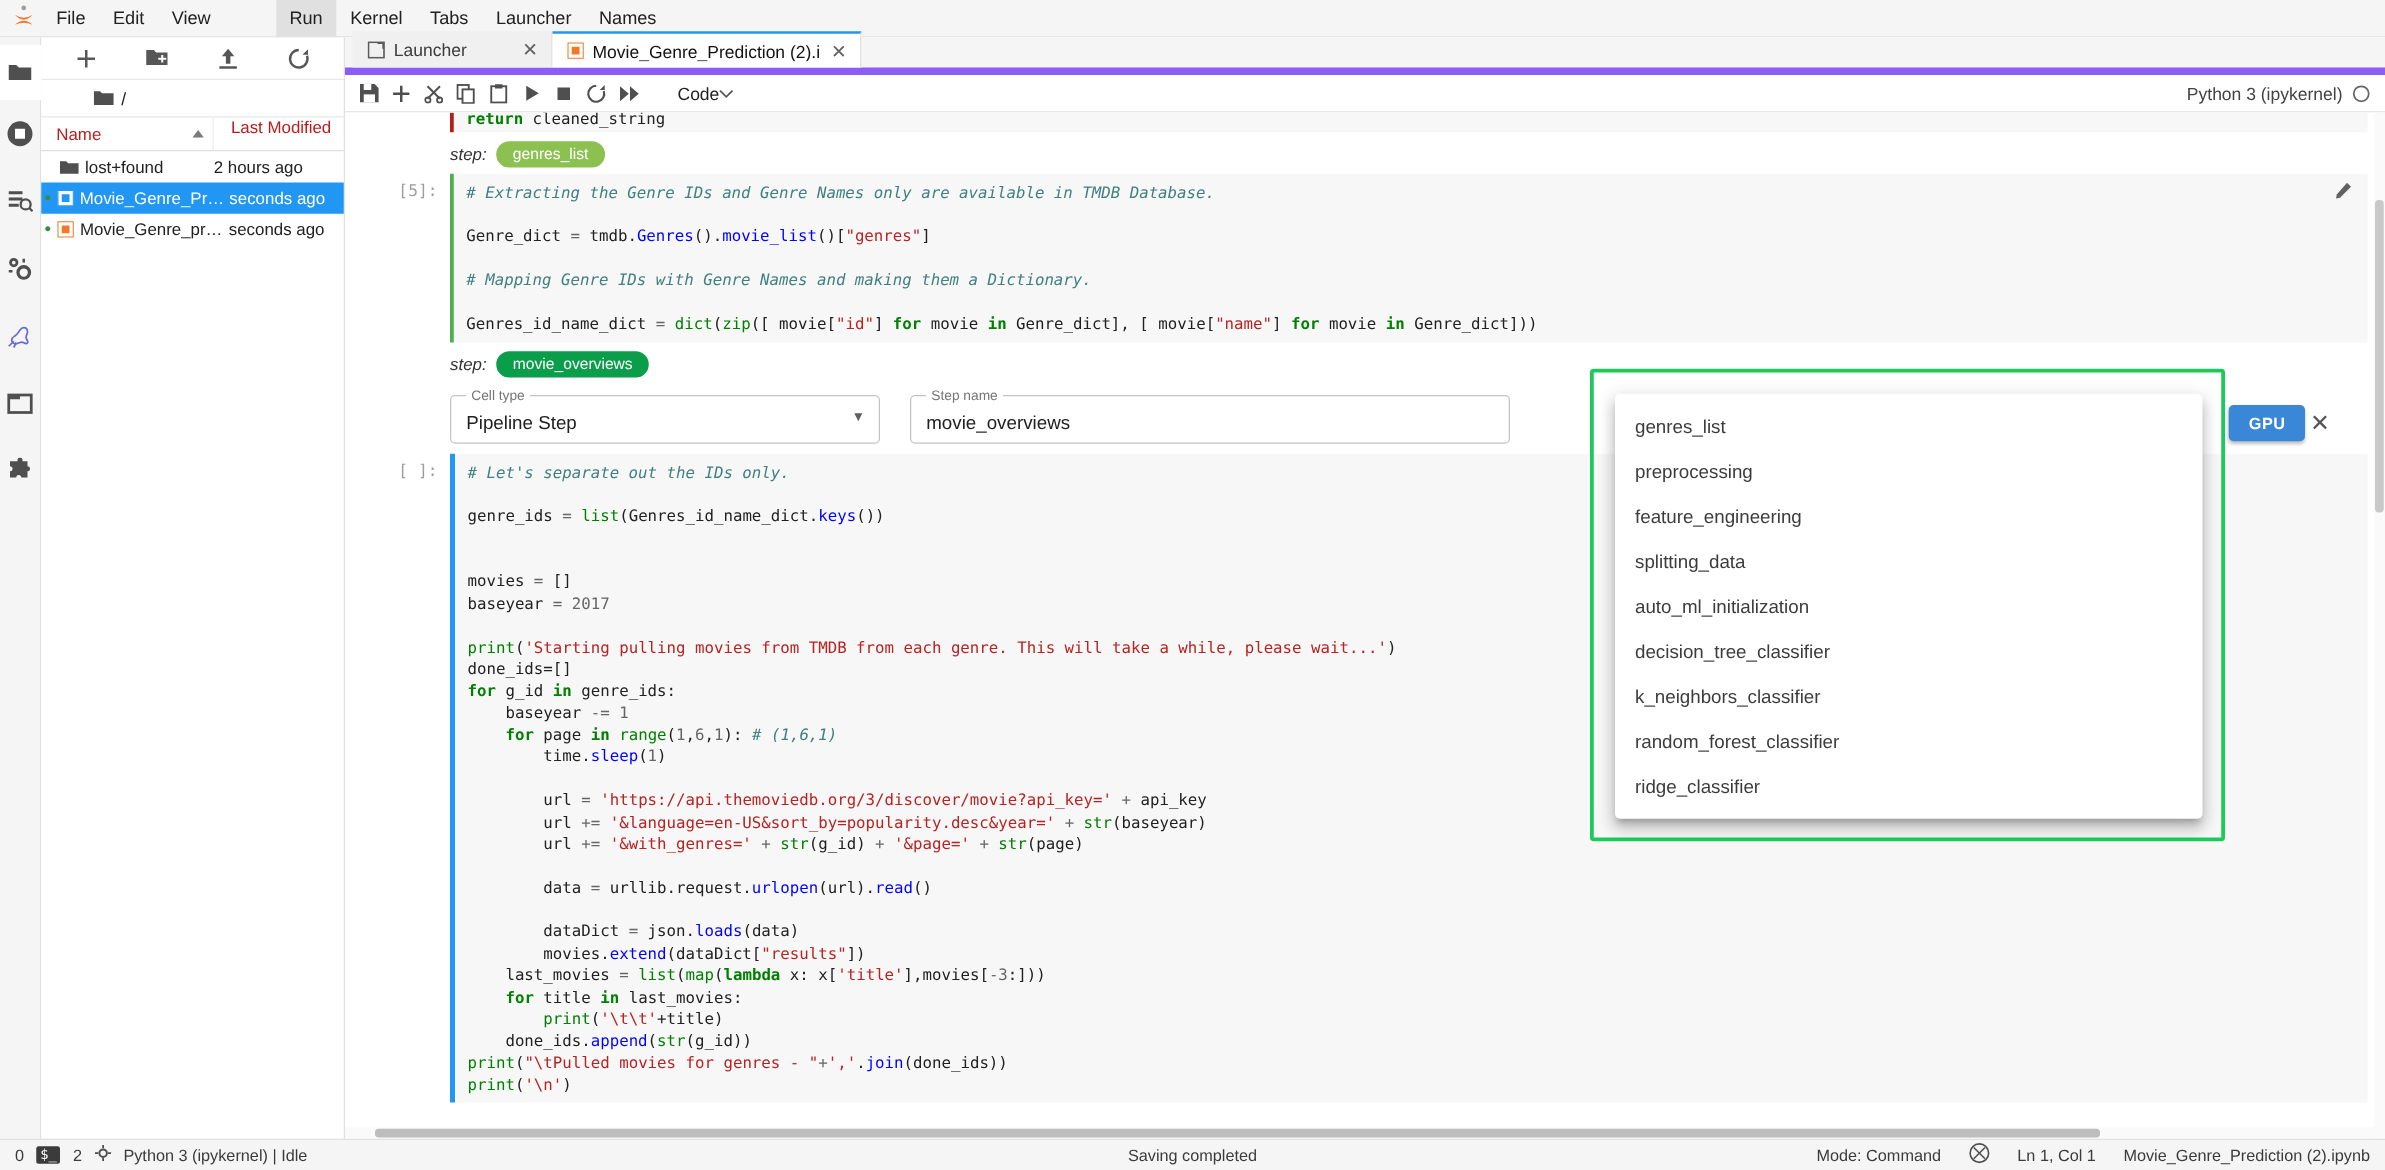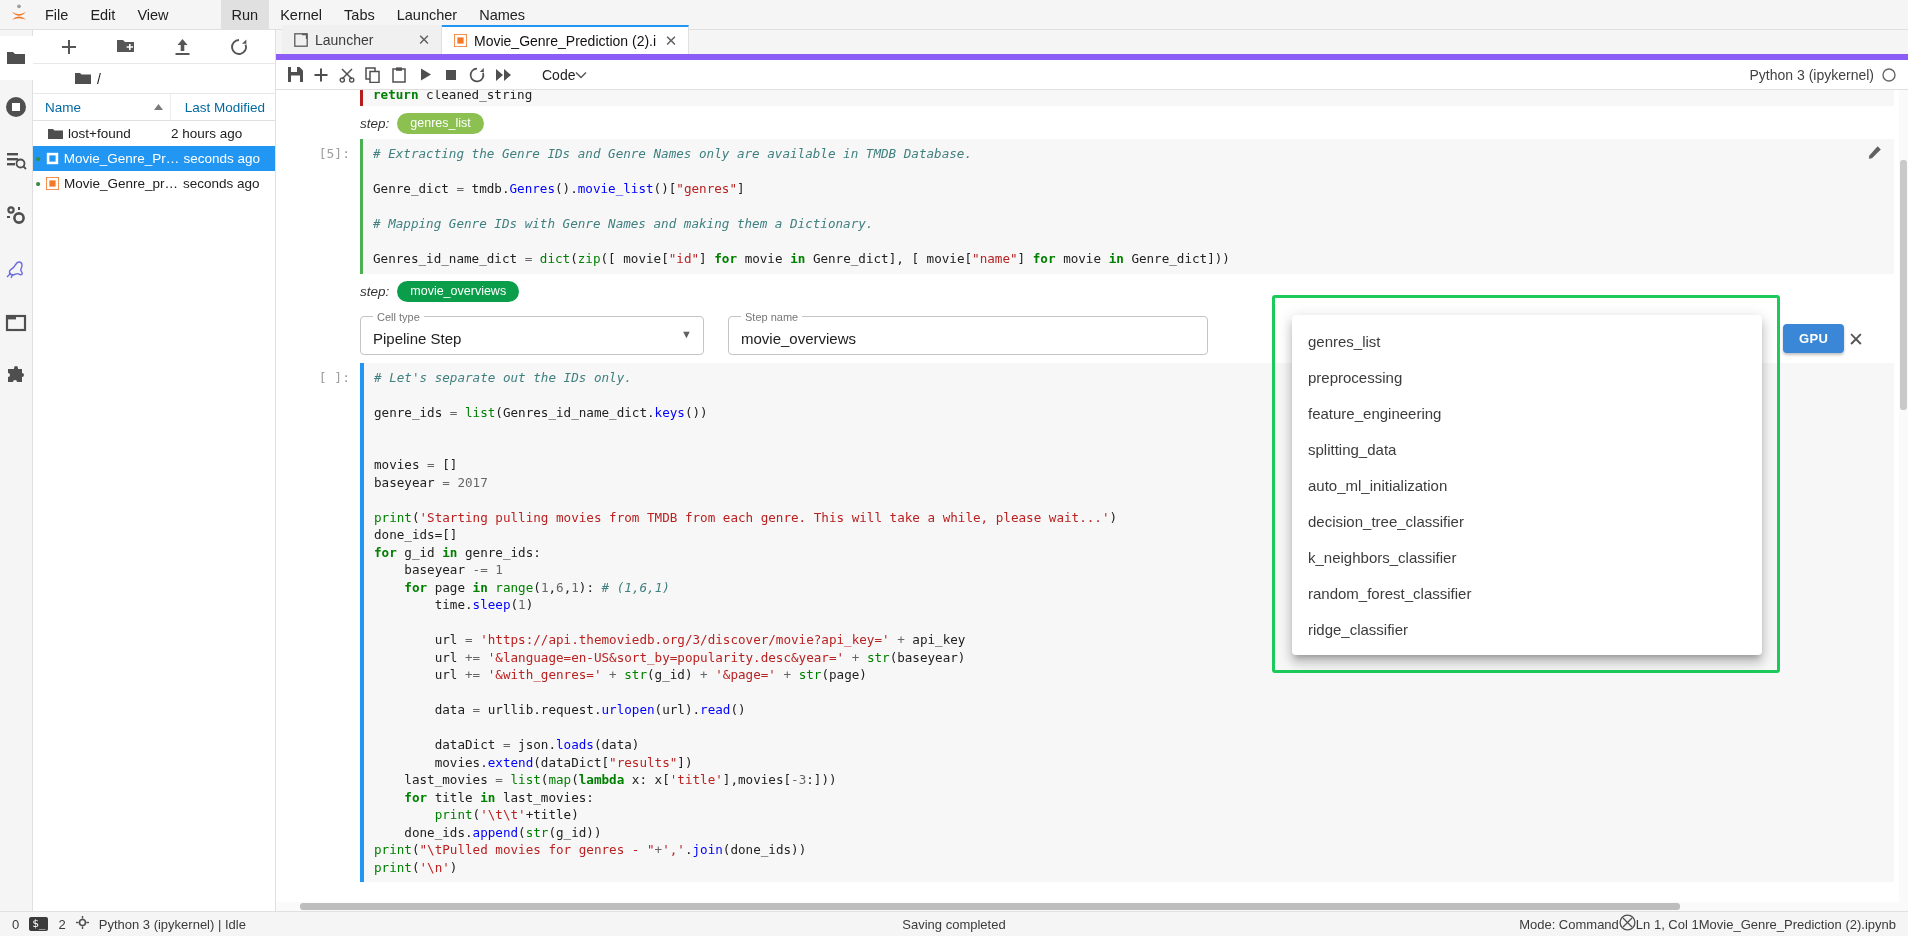--- a/index.html
+++ b/index.html
@@ -55,23 +55,23 @@
   .fb-toolbar {
     height: 34px; display: flex; align-items: center; justify-content: space-around;
     border-bottom: 1px solid #e8e8e8; padding: 0 8px;
   }
   .fb-toolbar .tb-ico { width: 28px; height: 28px; display:flex; align-items:center; justify-content:center; cursor:pointer; }
   .fb-breadcrumb {
     height: 30px; display:flex; align-items:center; gap:6px; padding-left: 42px;
     border-bottom: 1px solid #e8e8e8; font-size: 14px;
   }
   .fb-header {
-    display: flex; height: 27px; align-items: center;
+    display: flex; height: 27px; align-items: flex-start;
     border-bottom: 1px solid #e0e0e0;
-    font-size: 13.5px; color: #0369a1;
+    font-size: 13.5px; color: #b91c1c;
   }
   .fb-col-name { flex: 1 1 auto; padding-left: 12px; display:flex; align-items:center; justify-content:space-between; padding-right:6px; border-right:1px solid #ededed; height:100%;}
   .fb-col-mod { width: 104px; text-align: right; padding-right: 10px; }
   .fb-row {
     display: flex; align-items: center; height: 25px; font-size: 13.5px; cursor: pointer;
   }
   .fb-row.selected { background: #2196f3; color: #fff; }
   .fb-row .dot { width: 12px; text-align:center; font-size: 15px; line-height:10px; color:#3c8a3f; }
   .fb-row .ficon { width: 20px; display:flex; align-items:center; justify-content:center; }
   .fb-row .fname { flex: 1 1 auto; overflow:hidden; white-space:nowrap; text-overflow:ellipsis; padding-left:3px; }
@@ -208,21 +208,21 @@
   .statusbar {
     height: 25px; flex: 0 0 25px; background: #f5f5f5; border-top: 1px solid #e0e0e0;
     display: flex; align-items: center; font-size: 13px; color: #3b3b3b; padding: 0 12px;
   }
   .sb-left { display:flex; align-items:center; gap: 10px; }
   .sb-kernelchip {
     background: #3b3b3b; color: #fff; font-family:"DejaVu Sans Mono", monospace;
     font-size: 11px; padding: 0px 3px; border-radius: 2px; line-height:14px;
   }
   .sb-center { position:absolute; left: 0; right:0; text-align:center; pointer-events:none; font-size:13px;}
-  .sb-right { margin-left: auto; display: flex; align-items: center; }
+  .sb-right { margin-left: auto; display: flex; align-items: center; gap: 22px; }
   .statusbar { position: relative; }
 </style>
 </head>
 <body>
 
 <div class="app">
 
   <div class="menubar">
     <div class="jp-logo">
       <svg width="20" height="22" viewBox="0 0 24 28">

